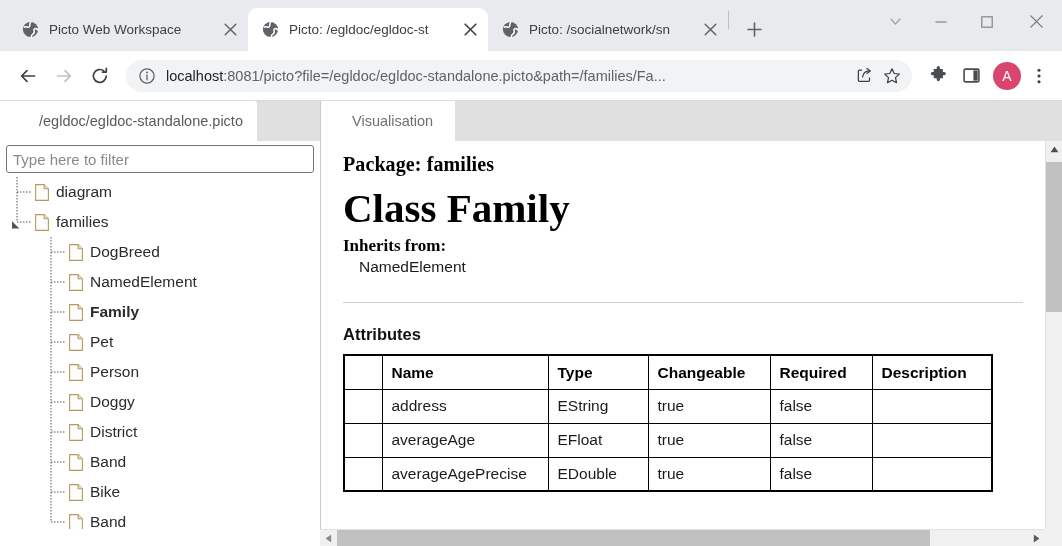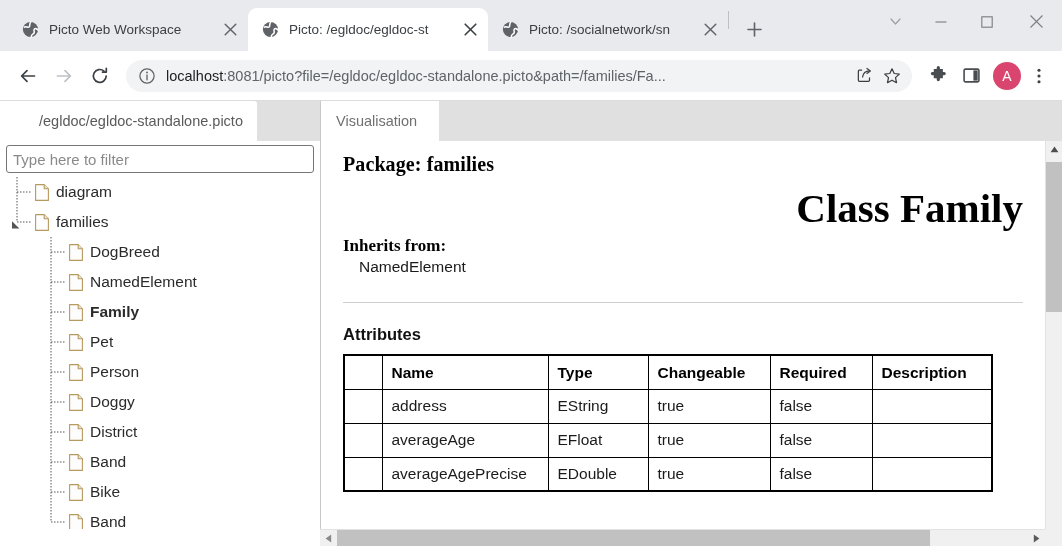--- a/index.html
+++ b/index.html
@@ -258,21 +258,21 @@
     background: #e0e0e0;
     position: relative;
     flex: 0 0 auto;
     display: flex;
   }
   .rp-tab {
     height: 40px;
     background: #ffffff;
     display: flex;
     align-items: center;
-    padding: 0 22px 0 15px;
+    padding: 0 22px 0 31px;
     box-sizing: border-box;
     font-size: 14.5px;
     color: #707070;
   }
   .doc {
     flex: 1 1 auto;
     overflow: hidden;
     padding: 12px 39px 0 22px;
     box-sizing: border-box;
     position: relative;
@@ -285,21 +285,20 @@
     margin: 0 0 4px 0;
     letter-spacing: 0.1px;
   }
   .clsname {
     font-family: "Liberation Serif", serif;
     font-weight: bold;
     font-size: 41px;
     color: #000;
     margin: 10px 0 6px 0;
     line-height: 1.08;
-    text-align: right;
   }
   .inh-label {
     font-family: "Liberation Serif", serif;
     font-weight: bold;
     font-size: 17px;
     color: #000;
     margin: 0 0 2px 0;
   }
   .inh-val {
     font-family: "Liberation Sans", sans-serif;

